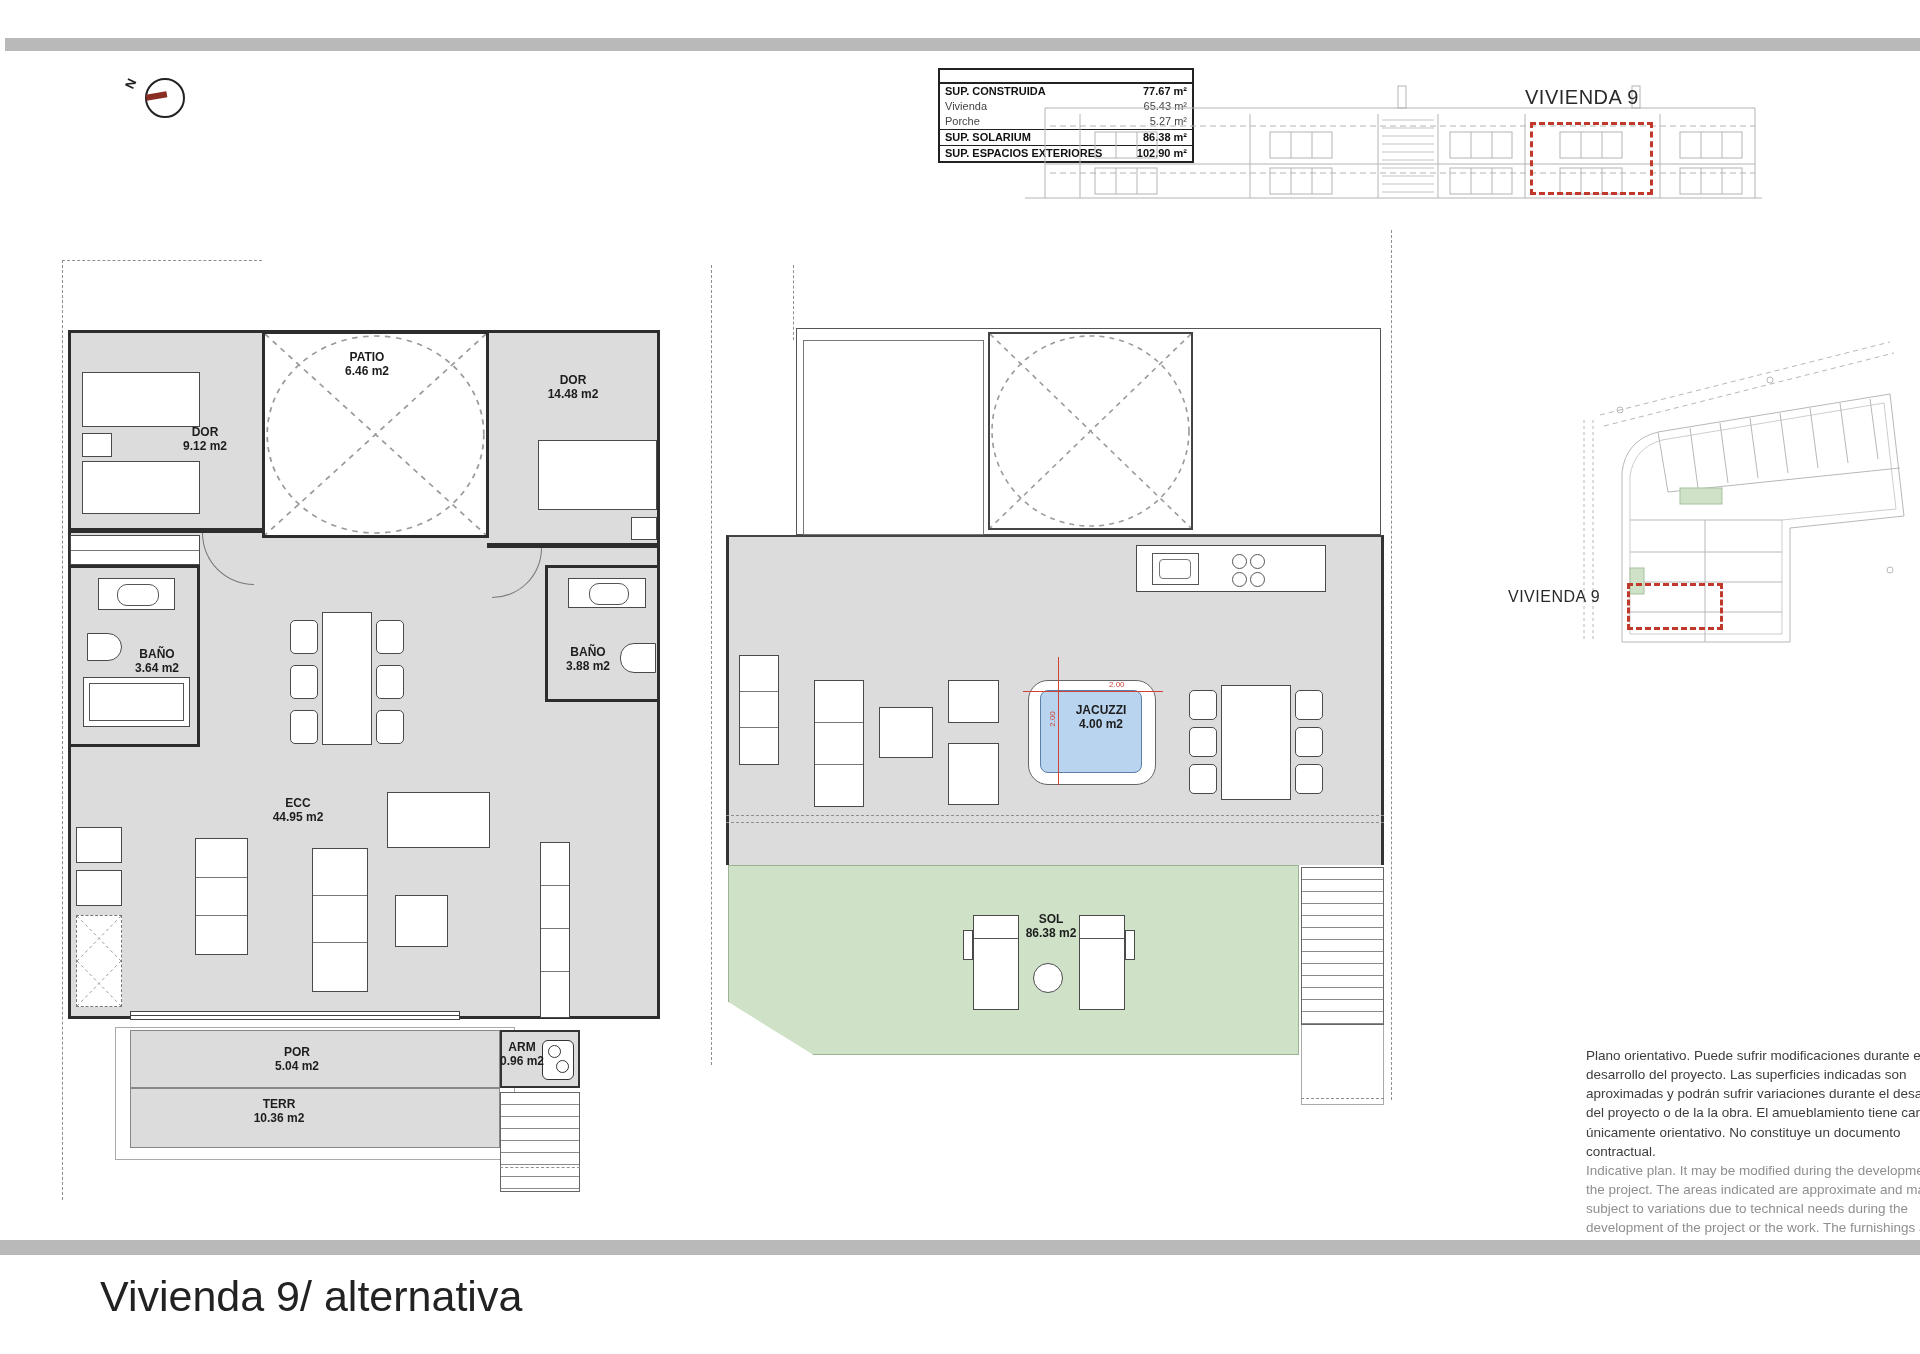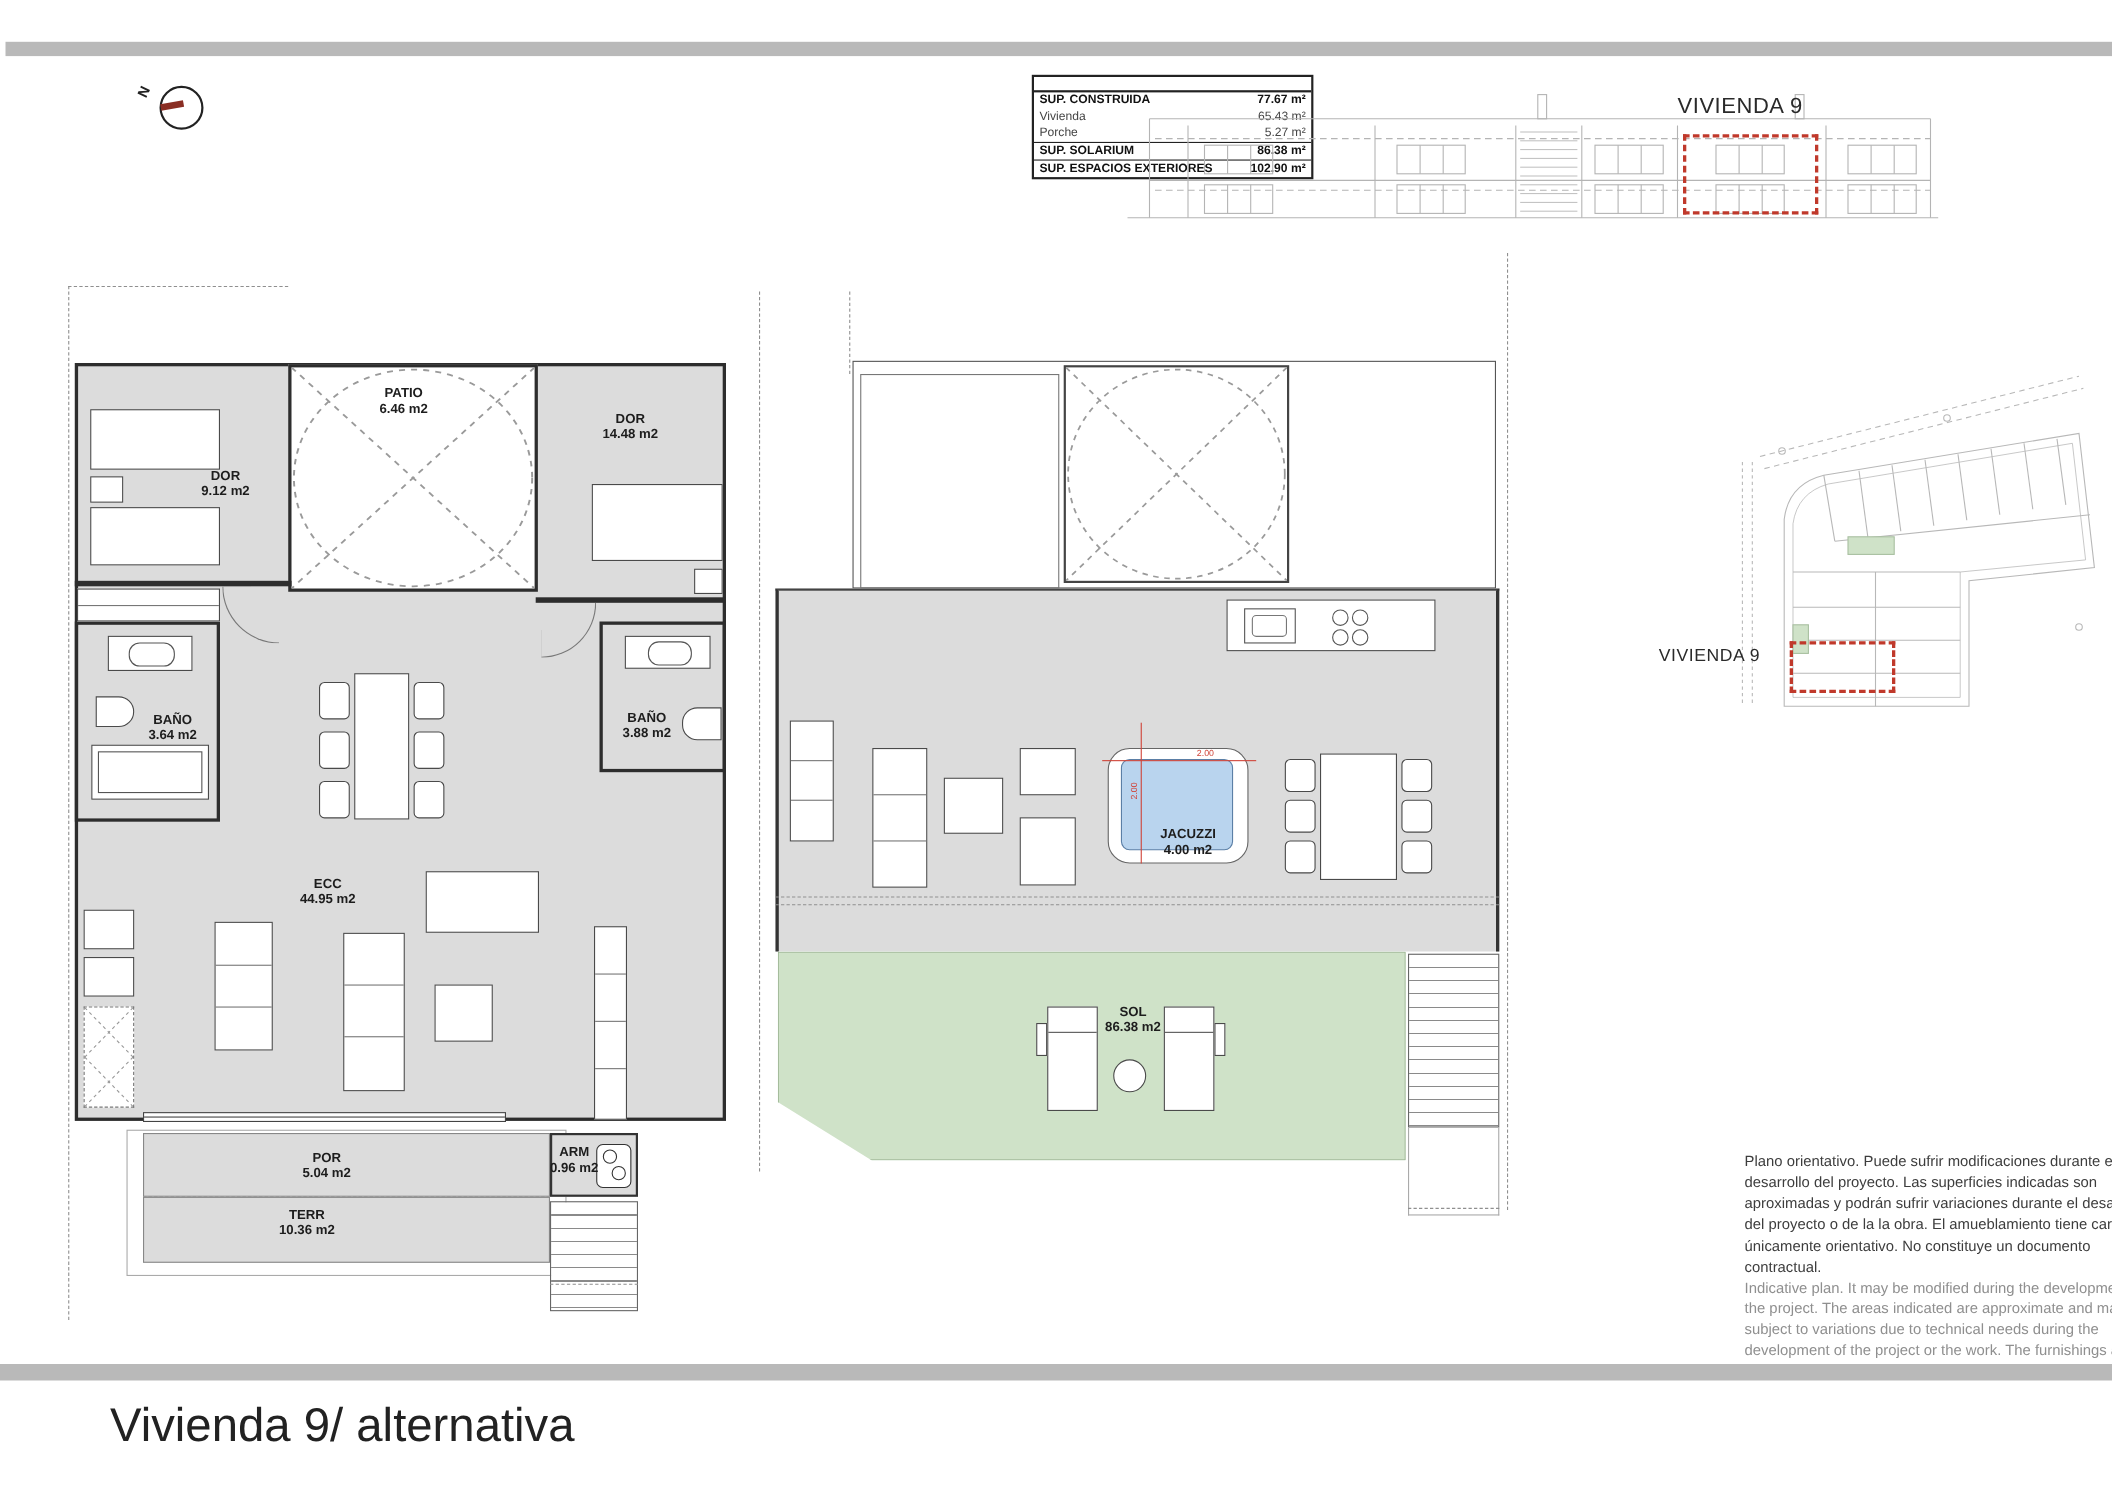--- a/index.html
+++ b/index.html
@@ -279,21 +279,21 @@
     <div class="room-label" style="left:219px;top:897px;">
       <div>TERR</div>
       <div>10.36 m2</div>
     </div>
     <div class="room-label" style="left:462px;top:840px;">
       <div>ARM</div>
       <div>0.96 m2</div>
     </div>
   </div>
 
-  <div class="ab" style="left:690px;top:230px;width:690px;height:900px;">
+  <div class="ab" style="left:711px;top:230px;width:690px;height:900px;">
     <div class="dashv" style="left:0px;top:35px;height:800px;"></div>
     <div class="dashv" style="left:82px;top:35px;height:75px;"></div>
     <div class="dashv" style="left:680px;top:0px;height:870px;"></div>
 
     <div class="ab" style="left:85px;top:98px;width:585px;height:207px;background:#fff;border:1.5px solid #555;box-sizing:border-box;"></div>
     <div class="thin" style="left:92px;top:110px;width:181px;height:195px;border-color:#777;"></div>
 
     <div class="ab" style="left:277px;top:102px;width:205px;height:198px;background:#fff;border:2px solid #444;box-sizing:border-box;">
       <svg width="201" height="194" viewBox="0 0 100 100" preserveAspectRatio="none">
         <g stroke="#9a9a9a" stroke-width="0.8" fill="none" stroke-dasharray="2.5 2.5" vector-effect="non-scaling-stroke">
@@ -328,21 +328,21 @@
     <div class="furn" style="left:237px;top:450px;width:51px;height:43px;"></div>
     <div class="furn" style="left:237px;top:513px;width:51px;height:62px;"></div>
 
     <div class="ab" style="left:317px;top:450px;width:128px;height:105px;background:#fff;border:1.5px solid #666;border-radius:20px;box-sizing:border-box;">
       <div style="position:absolute;left:11px;top:9px;width:102px;height:83px;background:#b9d4ee;border:1.5px solid #5b7fa6;border-radius:8px;box-sizing:border-box;"></div>
     </div>
     <div class="dimline" style="left:312px;top:461px;width:140px;height:1px;"></div>
     <div class="dimline" style="left:347px;top:427px;width:1px;height:128px;"></div>
     <div class="dimtxt" style="left:398px;top:451px;">2.00</div>
     <div class="dimtxt" style="left:334px;top:485px;transform:rotate(-90deg);">2.00</div>
-    <div class="room-label" style="left:390px;top:488px;margin-top:48px;">
+    <div class="room-label" style="left:390px;top:488px;">
       <div>JACUZZI</div>
       <div>4.00 m2</div>
     </div>
 
     <div class="furn" style="left:510px;top:455px;width:70px;height:115px;"></div>
     <div class="furn" style="left:478px;top:460px;width:28px;height:30px;border-radius:5px;"></div>
     <div class="furn" style="left:478px;top:497px;width:28px;height:30px;border-radius:5px;"></div>
     <div class="furn" style="left:478px;top:534px;width:28px;height:30px;border-radius:5px;"></div>
     <div class="furn" style="left:584px;top:460px;width:28px;height:30px;border-radius:5px;"></div>
     <div class="furn" style="left:584px;top:497px;width:28px;height:30px;border-radius:5px;"></div>

